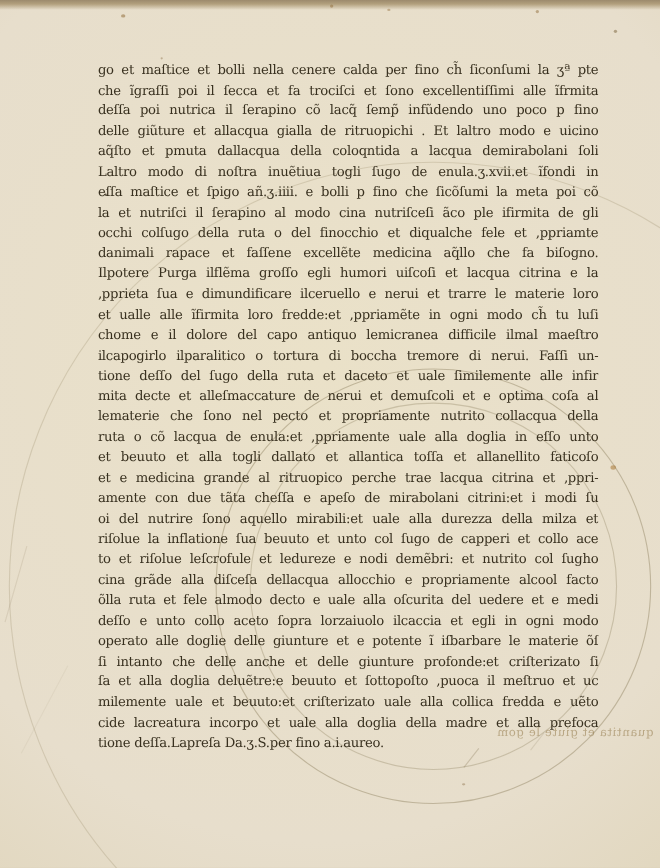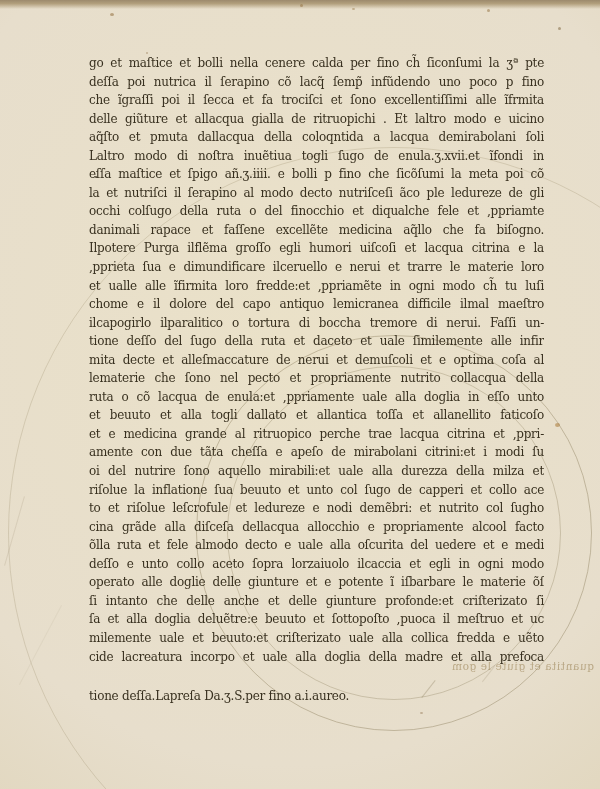--- a/index.html
+++ b/index.html
@@ -37,21 +37,21 @@
     position: absolute; left: 89px; top: 54px; width: 455px;
     color: #38301f;
     font-size: 12px; line-height: 18.55px;
     letter-spacing: -0.25px;
   }
   .line {
     height: 18.55px; overflow: hidden;
     text-align: justify; text-align-last: justify;
     white-space: normal;
   }
-  .line.last-line { text-align-last: left; margin-top: 21px; }
+  .line.last-line { text-align-last: left; }
   .ghost {
     position: absolute; left: 396px; top: 660px; width: 198px; height: 16px;
     transform: scaleX(-1);
     color: rgba(148,122,74,.55);
     font-size: 10.5px; letter-spacing: .6px;
     overflow: hidden; white-space: nowrap;
     pointer-events: none;
   }
 </style>
 </head>
@@ -76,27 +76,27 @@
   <div class="spot" style="left:487px; top:9px;  width:3px; height:3px; background:rgba(146,110,60,.5);"></div>
   <div class="spot" style="left:558px; top:27px; width:3px; height:3px; background:rgba(120,95,55,.5);"></div>
   <div class="spot" style="left:95px;  top:176px; width:2px; height:2px; background:rgba(56,48,31,.8);"></div>
   <div class="spot" style="left:555px; top:423px; width:5px; height:4px; background:rgba(168,118,52,.55);"></div>
   <div class="spot" style="left:523px; top:121px; width:2px; height:2px; background:rgba(130,100,60,.45);"></div>
   <div class="spot" style="left:420px; top:712px; width:3px; height:2px; background:rgba(130,100,60,.4);"></div>
   <div class="spot" style="left:146px; top:52px; width:2px; height:2px; background:rgba(130,100,60,.4);"></div>
 
   <div class="text-block">
     <div class="line">go et maſtice et bolli nella cenere calda per fino ch̃ ſiconſumi la ʒª pte</div>
+    <div class="line">che ĩgraſſi poi il ſecca et fa trociſci et ſono excellentiſſimi alle ĩfrmita</div>
     <div class="line">deſſa poi nutrica il ſerapino cõ lacq̃ ſemp̃ infũdendo uno poco p fino</div>
-    <div class="line">che ĩgraſſi poi il ſecca et fa trociſci et ſono excellentiſſimi alle ĩfrmita</div>
     <div class="line">delle giũture et allacqua gialla de ritruopichi . Et laltro modo e uicino</div>
     <div class="line">aq̃ſto et pmuta dallacqua della coloqntida a lacqua demirabolani ſoli</div>
     <div class="line">Laltro modo di noſtra inuẽtiua togli ſugo de enula.ʒ.xvii.et ĩfondi in</div>
     <div class="line">eſſa maſtice et ſpigo añ.ʒ.iiii. e bolli p fino che ſicõſumi la meta poi cõ</div>
-    <div class="line">la et nutriſci il ſerapino al modo decto nutriſceſi ãco ple ledureze de gli</div>
+    <div class="line">la et nutriſci il ſerapino al modo cina nutriſceſi ãco ple ifirmita de gli</div>
     <div class="line">occhi colſugo della ruta o del finocchio et diqualche fele et ‚ppriamte</div>
     <div class="line">danimali rapace et faſſene excellẽte medicina aq̃llo che fa biſogno.</div>
     <div class="line">Ilpotere Purga ilflẽma groſſo egli humori uiſcoſi et lacqua citrina e la</div>
     <div class="line">‚pprieta ſua e dimundificare ilceruello e nerui et trarre le materie loro</div>
     <div class="line">et ualle alle ĩfirmita loro fredde:et ‚ppriamẽte in ogni modo ch̃ tu luſi</div>
     <div class="line">chome e il dolore del capo antiquo lemicranea difficile ilmal maeſtro</div>
     <div class="line">ilcapogirlo ilparalitico o tortura di boccha tremore di nerui. Faſſi un-</div>
     <div class="line">tione deſſo del ſugo della ruta et daceto et uale ſimilemente alle infir</div>
     <div class="line">mita decte et alleſmaccature de nerui et demuſcoli et e optima coſa al</div>
     <div class="line">lematerie che ſono nel pecto et propriamente nutrito collacqua della</div>

